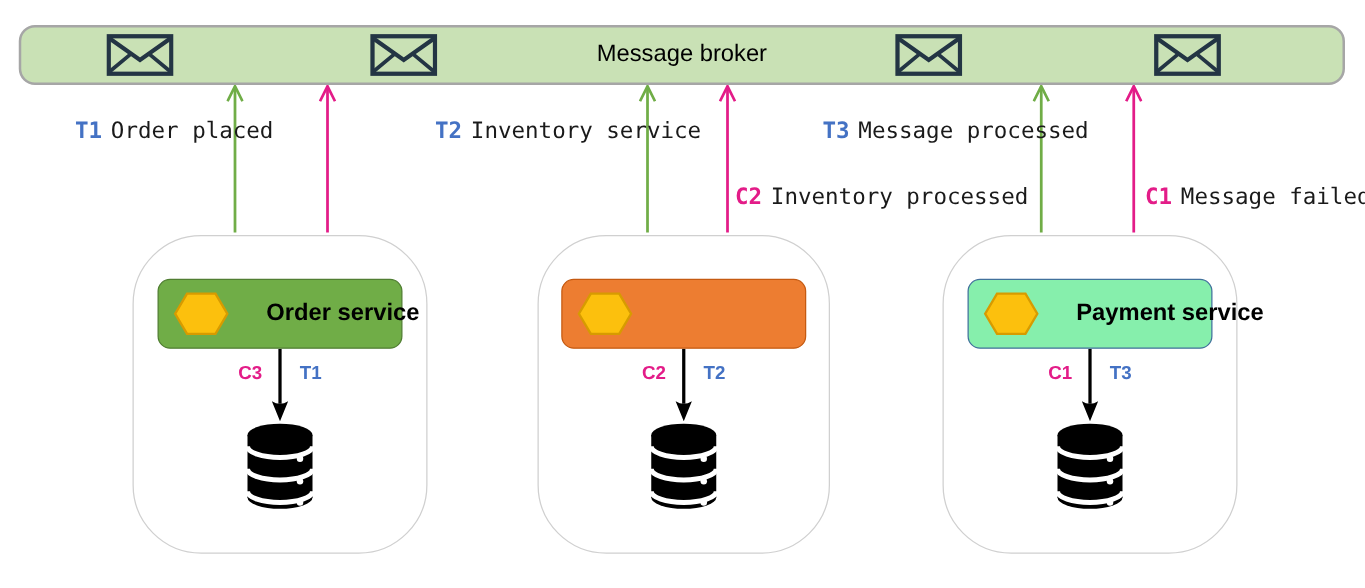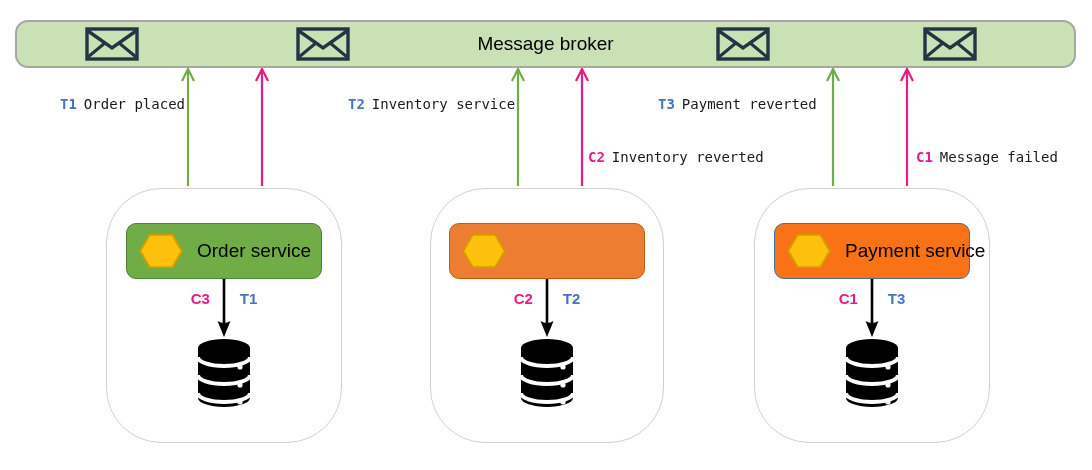--- a/index.html
+++ b/index.html
@@ -14,34 +14,34 @@
   .env{position:absolute;top:5px;}
 
   
   .up-arrow{position:absolute;top:68px;width:14px;height:120px;}
   .up-arrow line,.up-arrow polyline{stroke-width:2.2px;fill:none;}
   .up-arrow.green line,.up-arrow.green polyline{stroke:#70ad47;}
   .up-arrow.pink  line,.up-arrow.pink  polyline{stroke:#e31c88;}
 
   
   .flow-label{position:absolute;height:17px;line-height:17px;white-space:nowrap;
-              font-family:"DejaVu Sans Mono","Liberation Mono",monospace;font-size:14px;color:#1a1a1a;}
+              font-family:"DejaVu Sans Mono","Liberation Mono",monospace;font-size:18px;color:#1a1a1a;}
   .flow-label .pfx{font-weight:bold;margin-right:7px;}
   .pfx.blue{color:#4472c4;}
   .pfx.pink{color:#e31c88;}
 
   
   .svc-group{position:absolute;top:188px;height:255px;box-sizing:border-box;
              background:#ffffff;border:1px solid #d0d0d0;border-radius:55px;}
   .svc-box{position:absolute;top:34px;left:50%;transform:translateX(-50%);width:196px;height:56px;
            box-sizing:border-box;border-radius:10px;display:flex;align-items:center;padding-left:11px;}
   .svc-box.order{background:#70ad47;border:1.5px solid #507e32;}
   .svc-box.inventory{background:#ed7d31;border:1.5px solid #c55a11;}
-  .svc-box.payment{background:#f97316;border:1.5px solid #41719c;}
-  .svc-name{font-size:19px;color:#000;margin-left:13px;white-space:nowrap;}
+  .svc-box.payment{background:#86efac;border:1.5px solid #41719c;}
+  .svc-name{font-size:19px;color:#000;margin-left:29px;white-space:nowrap;font-weight:bold;}
   .hex{flex:0 0 auto;}
 
   .local-ids{position:absolute;top:101px;left:0;right:0;display:flex;justify-content:center;gap:30px;
              font-size:15px;font-weight:bold;}
   .local-ids .cid{color:#e31c88;}
   .local-ids .tid{color:#4472c4;}
 
   .down-arrow{position:absolute;top:90px;left:50%;transform:translateX(-50%);width:16px;height:58px;}
   .db{position:absolute;top:148px;left:50%;transform:translateX(-50%);}
 </style>
@@ -99,24 +99,24 @@
       <polyline points="1,13 7,1 13,13"></polyline>
     </svg>
 
   <div class="flow-label" style="left:60px;top:96px">
     <span class="pfx blue">T1</span><span class="flow-text">Order placed</span>
   </div>
   <div class="flow-label" style="left:348px;top:96px">
     <span class="pfx blue">T2</span><span class="flow-text">Inventory service</span>
   </div>
   <div class="flow-label" style="left:588px;top:149px">
-    <span class="pfx pink">C2</span><span class="flow-text">Inventory reverted</span>
+    <span class="pfx pink">C2</span><span class="flow-text">Inventory processed</span>
   </div>
   <div class="flow-label" style="left:658px;top:96px">
-    <span class="pfx blue">T3</span><span class="flow-text">Payment reverted</span>
+    <span class="pfx blue">T3</span><span class="flow-text">Message processed</span>
   </div>
   <div class="flow-label" style="left:916px;top:149px">
     <span class="pfx pink">C1</span><span class="flow-text">Message failed</span>
   </div>
 
   <div class="svc-group" style="left:106px;width:236px">
     <div class="svc-box order">
       <svg class="hex" width="46" height="36" viewBox="0 0 48 38">
         <polygon points="12,2 36,2 46,19 36,36 12,36 2,19" fill="#fcc00d" stroke="#d79b00" stroke-width="2"></polygon>
       </svg>

